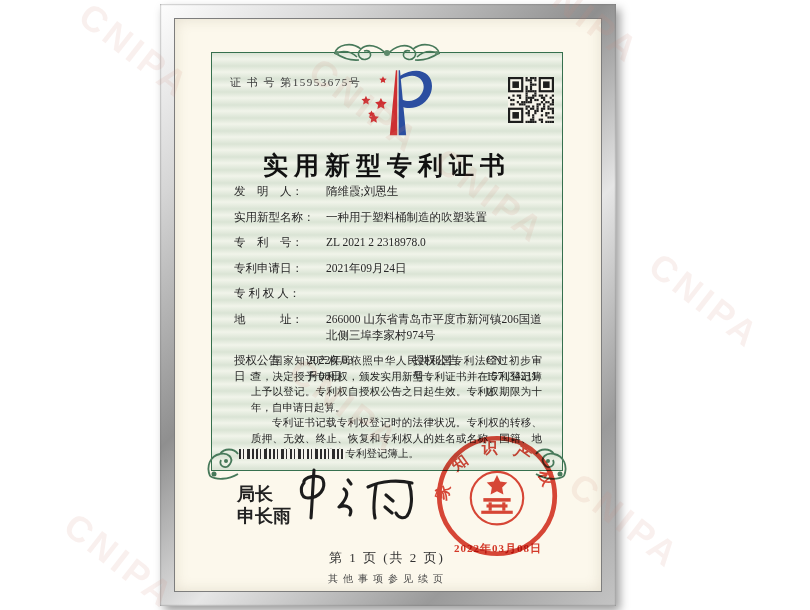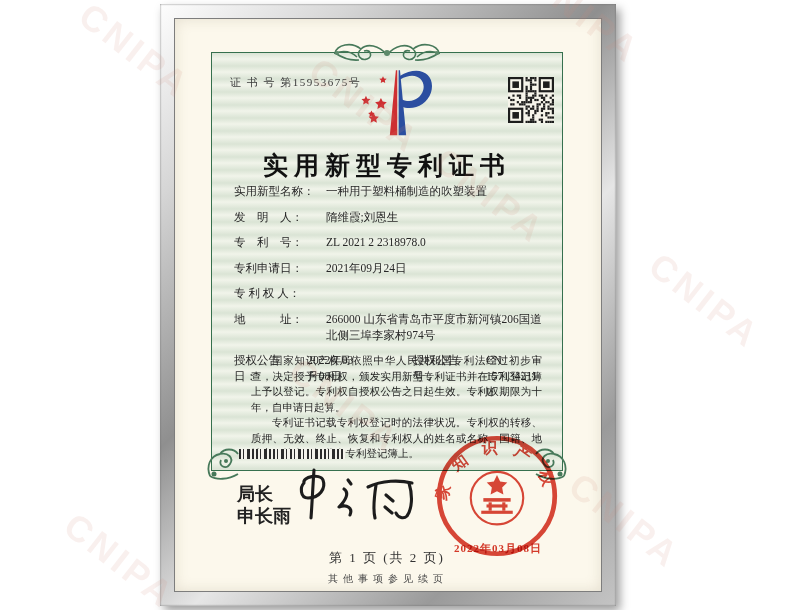--- a/index.html
+++ b/index.html
@@ -258,26 +258,26 @@
               <rect x="0" y="28" width="14" height="14"></rect>
               <rect x="2" y="30" width="10" height="10" fill="#f6f4ea"></rect>
               <rect x="4" y="32" width="6" height="6"></rect>
             </g>
         </svg>
 
         <div class="title">实用新型专利证书</div>
 
         <div class="fields">
           <div class="frow">
+            <span class="flabel">发　明　人：</span>
+            <span class="fvalue">隋维霞;刘恩生</span>
+          </div>
+          <div class="frow">
             <span class="flabel">实用新型名称：</span>
             <span class="fvalue">一种用于塑料桶制造的吹塑装置</span>
-          </div>
-          <div class="frow">
-            <span class="flabel">发　明　人：</span>
-            <span class="fvalue">隋维霞;刘恩生</span>
           </div>
           <div class="frow">
             <span class="flabel">专　利　号：</span>
             <span class="fvalue">ZL 2021 2 2318978.0</span>
           </div>
           <div class="frow">
             <span class="flabel">专利申请日：</span>
             <span class="fvalue">2021年09月24日</span>
           </div>
           <div class="frow">

